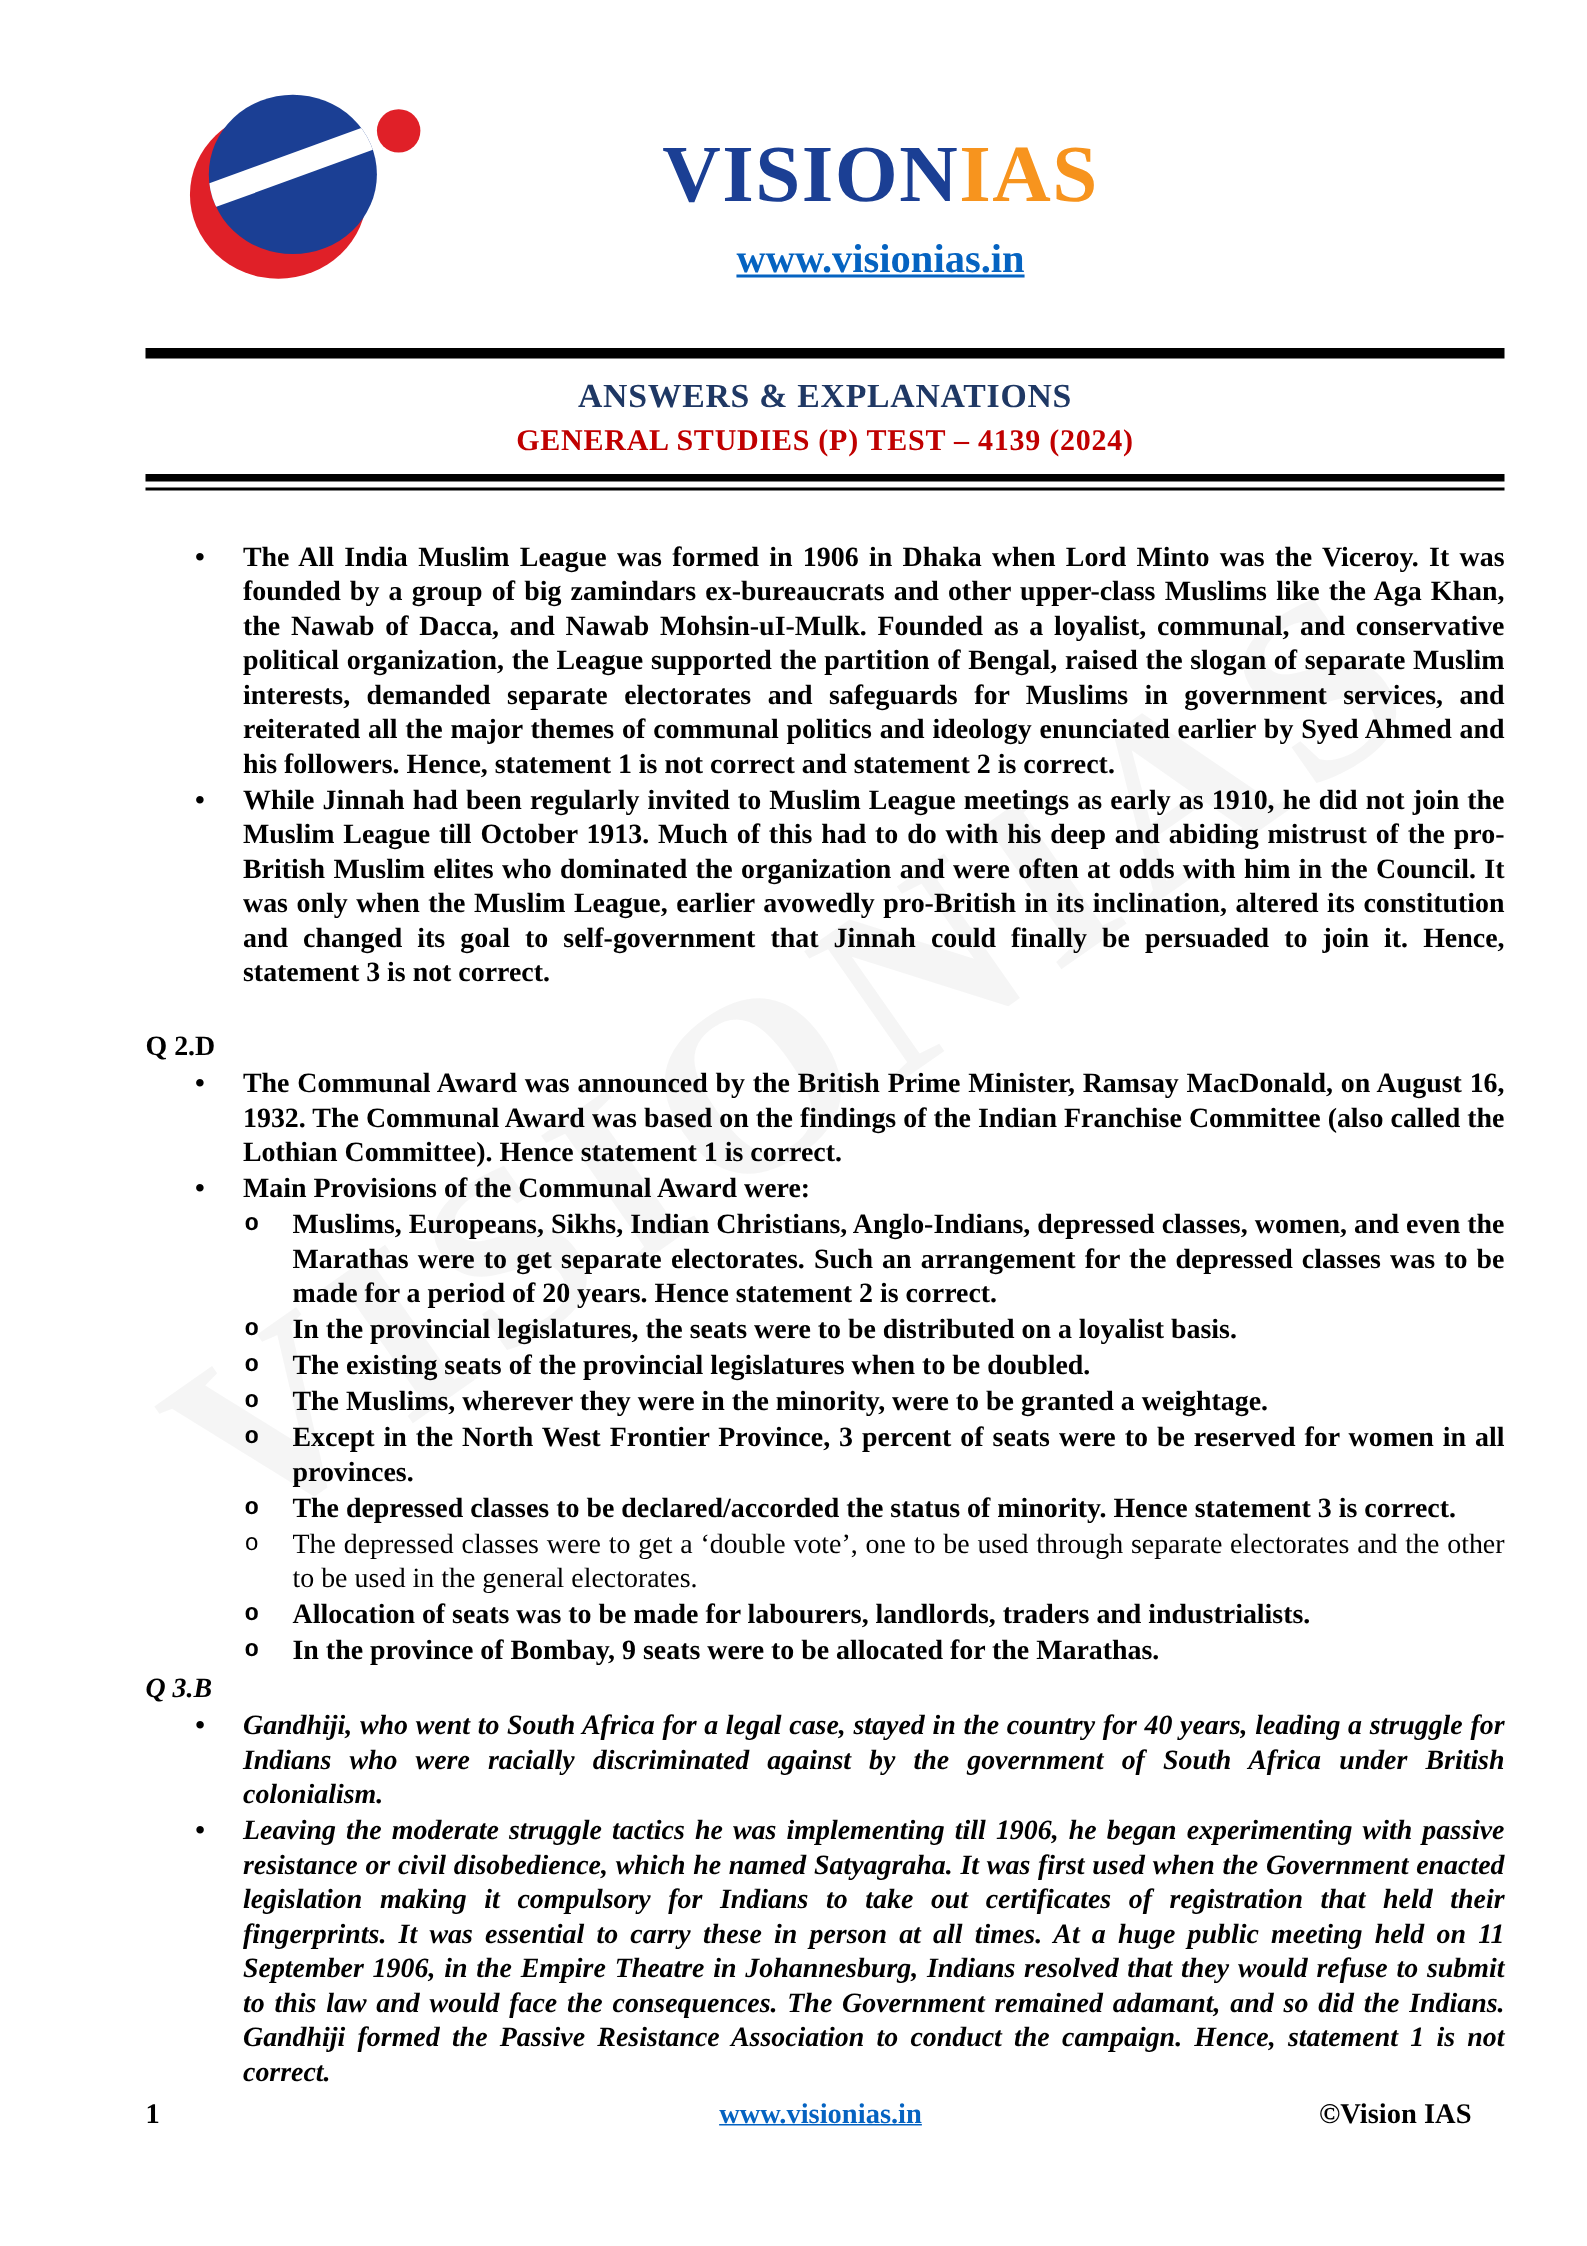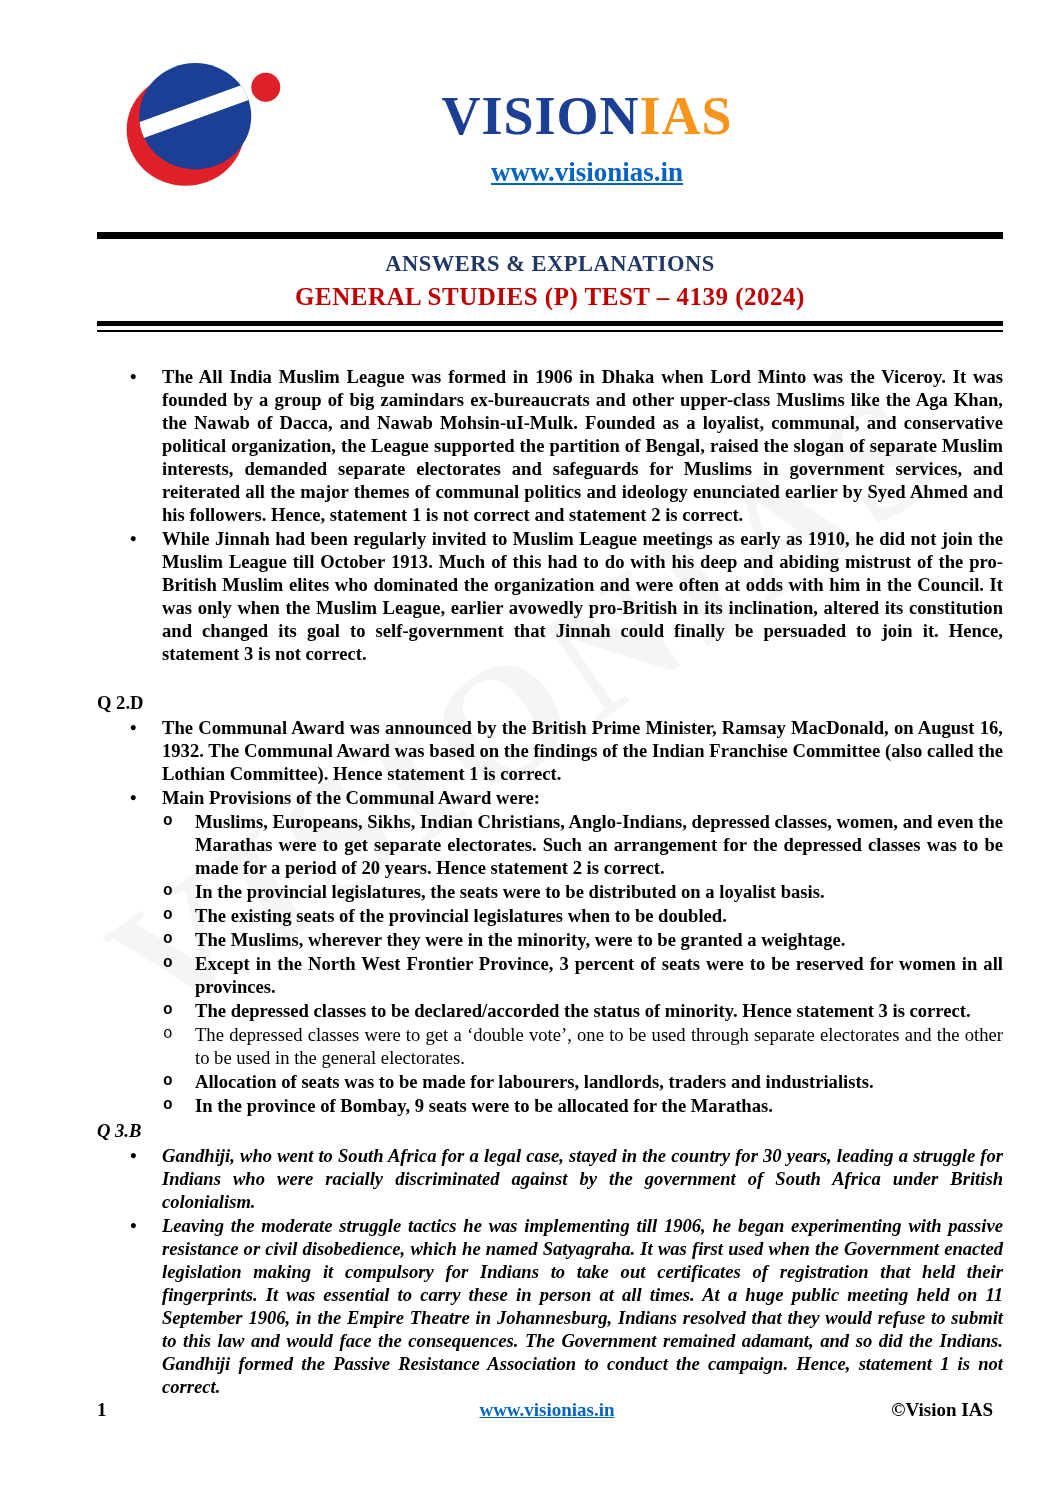--- a/index.html
+++ b/index.html
@@ -32,21 +32,21 @@
   .brand{font-size:54px;font-weight:bold;letter-spacing:1px;line-height:1.05;}
   .brand .vision{color:var(--brand-blue);}
   .brand .ias{color:var(--brand-orange);}
   .site-link{display:inline-block;margin-top:12px;font-size:27px;font-weight:bold;
     color:var(--link-blue);text-decoration:underline;cursor:pointer;}
   
   .inner{margin-left:97px;margin-right:55px;position:relative;z-index:1;}
   .rule-thick{height:7px;background:#000;}
   .titles{text-align:center;padding:12px 0 10px 0;}
   .title-line1{font-size:22.5px;font-weight:bold;color:var(--title-navy);letter-spacing:0.5px;}
-  .title-line2{font-size:25px;font-weight:bold;color:var(--title-red);margin-top:6px;letter-spacing:0.5px;}
+  .title-line2{font-size:20px;font-weight:bold;color:var(--title-red);margin-top:6px;letter-spacing:0.5px;}
   .rule-double .bar1{height:5px;background:#000;}
   .rule-double .bar2{height:2px;background:#000;margin-top:4px;}
   
   #content{padding-top:32px;font-size:18.6px;line-height:23px;font-weight:bold;}
   .question-block{margin-top:0;}
   .question-block:nth-child(2){margin-top:26px;}
   .question-block:nth-child(3){margin-top:2px;font-style:italic;}
   .q-label{font-weight:bold;margin-bottom:2px;}
   .bullet-item{position:relative;padding-left:65px;text-align:justify;margin-top:1px;}
   .bullet-item .marker{position:absolute;left:33px;top:0;}
@@ -54,21 +54,21 @@
   .bullet-item.level2 .marker{left:66px;font-family:"Liberation Mono",monospace;font-size:16px;}
   .bullet-item.regular{font-weight:normal;}
   
   .footer{
     position:absolute;left:97px;right:61px;bottom:72px;z-index:1;
     font-size:19px;font-weight:bold;height:26px;
   }
   .footer .page-num{position:absolute;left:0;}
   .footer .footer-link{position:absolute;left:50%;transform:translateX(-50%);
     color:var(--link-blue);text-decoration:underline;cursor:pointer;}
-  .footer .copyright{position:absolute;right:4px;}
+  .footer .copyright{position:absolute;right:16px;}
 </style>
 </head>
 <body>
 
 <div class="page">
 
   <div class="watermark">VISIONIAS</div>
 
   <div class="header">
     <div class="logo">
@@ -121,21 +121,21 @@
           <div class="bullet-item level2"><span class="marker">o</span><span class="btext">The existing seats of the provincial legislatures when to be doubled.</span></div>
           <div class="bullet-item level2"><span class="marker">o</span><span class="btext">The Muslims, wherever they were in the minority, were to be granted a weightage.</span></div>
           <div class="bullet-item level2"><span class="marker">o</span><span class="btext">Except in the North West Frontier Province, 3 percent of seats were to be reserved for women in all provinces.</span></div>
           <div class="bullet-item level2"><span class="marker">o</span><span class="btext">The depressed classes to be declared/accorded the status of minority. Hence statement 3 is correct.</span></div>
           <div class="bullet-item level2 regular"><span class="marker">o</span><span class="btext">The depressed classes were to get a ‘double vote’, one to be used through separate electorates and the other to be used in the general electorates.</span></div>
           <div class="bullet-item level2"><span class="marker">o</span><span class="btext">Allocation of seats was to be made for labourers, landlords, traders and industrialists.</span></div>
           <div class="bullet-item level2"><span class="marker">o</span><span class="btext">In the province of Bombay, 9 seats were to be allocated for the Marathas.</span></div>
         </div>
         <div class="question-block">
           <div class="q-label">Q 3.B</div>
-          <div class="bullet-item level1"><span class="marker">•</span><span class="btext">Gandhiji, who went to South Africa for a legal case, stayed in the country for 30 years, leading a struggle for Indians who were racially discriminated against by the government of South Africa under British colonialism.</span></div>
+          <div class="bullet-item level1"><span class="marker">•</span><span class="btext">Gandhiji, who went to South Africa for a legal case, stayed in the country for 40 years, leading a struggle for Indians who were racially discriminated against by the government of South Africa under British colonialism.</span></div>
           <div class="bullet-item level1"><span class="marker">•</span><span class="btext">Leaving the moderate struggle tactics he was implementing till 1906, he began experimenting with passive resistance or civil disobedience, which he named Satyagraha.  It was first used when the Government enacted legislation making it compulsory for Indians to take out certificates of registration that held their fingerprints. It was essential to carry these in person at all times. At a huge public meeting held on 11 September 1906, in the Empire Theatre in Johannesburg, Indians resolved that they would refuse to submit to this law and would face the consequences. The Government remained adamant, and so did the Indians. Gandhiji formed the Passive Resistance Association to conduct the campaign. Hence, statement 1 is not correct.</span></div>
         </div>
       </main>
   </div>
 
   <div class="footer">
     <span class="page-num">1</span>
     <a class="footer-link">www.visionias.in</a>
     <span class="copyright">©Vision IAS</span>
   </div>

